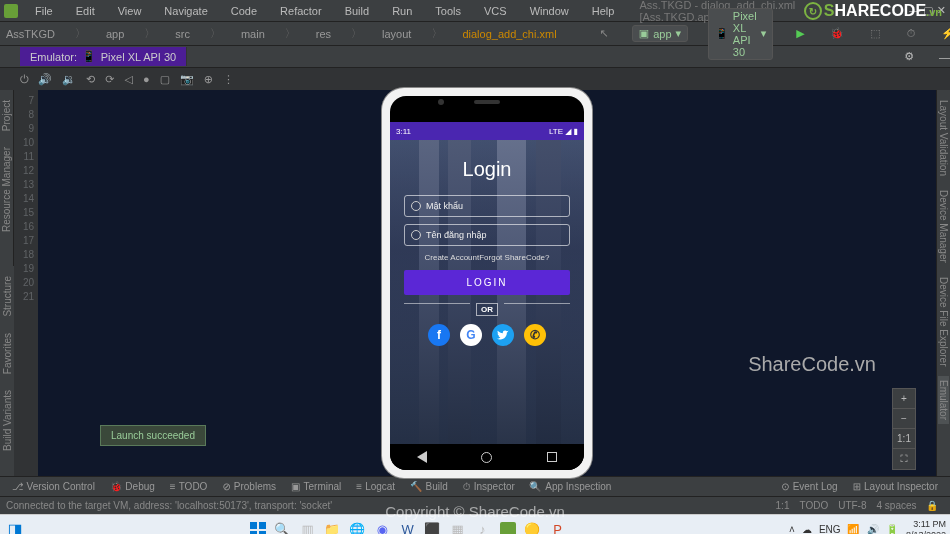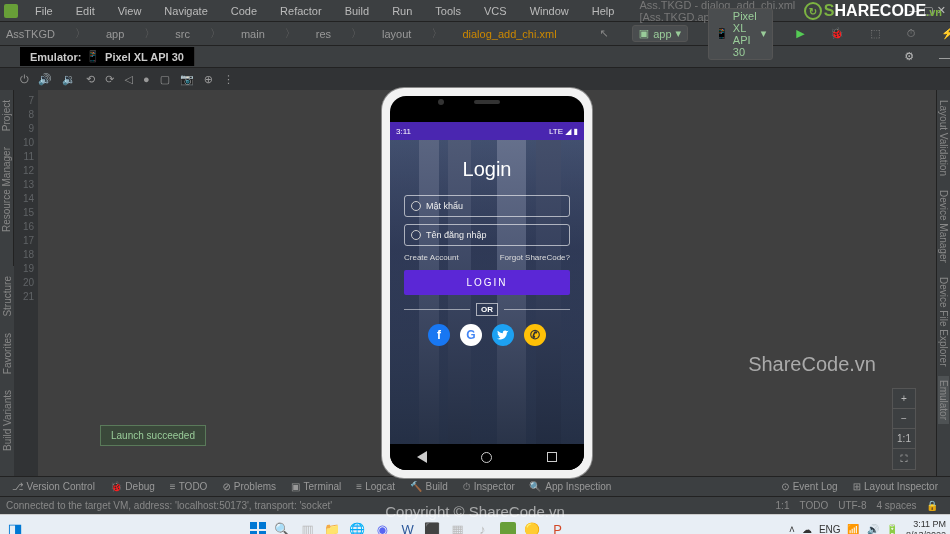--- a/index.html
+++ b/index.html
@@ -14,33 +14,33 @@
 .toolbar { height: 24px; background: #3c3f41; display: flex; align-items: center; padding: 0 6px; gap: 20px; border-bottom: 1px solid #222; }
 .toolbar .crumb { color: #999; }
 .toolbar .sep { color: #666; }
 .toolbar .spacer { flex: 1; }
 .toolbar .runsel { background: #4a4d4f; border: 1px solid #555; padding: 1px 6px; border-radius: 3px; color: #9c9; display: flex; align-items: center; gap: 4px; }
 .toolbar .icon { color: #888; padding: 0 3px; cursor: pointer; }
 .toolbar .runicon { color: #5c5; }
 
 
 .tabstrip { height: 22px; background: #3c3f41; display: flex; align-items: center; padding-left: 20px; border-bottom: 1px solid #222; }
-.tabstrip .tab { padding: 3px 10px; background: #000000; color: #ccc; display: flex; align-items: center; gap: 5px; border-right: 1px solid #333; font-weight: bold; }
+.tabstrip .tab { padding: 3px 10px; background: #4c1d95; color: #ccc; display: flex; align-items: center; gap: 5px; border-right: 1px solid #333; }
 .tabstrip .gear { margin-left: auto; margin-right: 25px; }
 
 
 .emurow { height: 22px; background: #313335; display: flex; align-items: center; padding: 0 20px; gap: 10px; color: #999; }
 .emurow .ctl { cursor: pointer; }
 
 
 .main { position: relative; height: 386px; background: #2b2b2b; display: flex; }
 .leftgutter { width: 14px; background: #3c3f41; border-right: 1px solid #222; display: flex; flex-direction: column; align-items: center; gap: 8px; padding-top: 6px; }
 .leftgutter .vtab { writing-mode: vertical-rl; transform: rotate(180deg); font-size: 10px; color: #888; cursor: pointer; padding: 4px 0; }
 .linenums { width: 24px; background: #313335; color: #606366; text-align: right; padding: 4px 4px 0 0; line-height: 14px; font-size: 10px; }
-.canvas { flex: 1; position: relative; background: #404040; }
+.canvas { flex: 1; position: relative; background: #0f172a; }
 
 .rightgutter { width: 14px; background: #3c3f41; border-left: 1px solid #222; display: flex; flex-direction: column; align-items: center; gap: 6px; padding-top: 6px; }
 .rightgutter .vtab { writing-mode: vertical-rl; font-size: 10px; color: #888; cursor: pointer; padding: 4px 0; }
 
 
 .zoomctl { position: absolute; right: 20px; bottom: 6px; width: 24px; display: flex; flex-direction: column; background: #3c3f41; border: 1px solid #555; }
 .zoomctl div { text-align: center; padding: 4px 0; border-bottom: 1px solid #555; cursor: pointer; font-size: 10px; }
 .zoomctl div:last-child { border-bottom: none; }
 
 
@@ -52,23 +52,23 @@
 .screen { position: absolute; top: 26px; left: 0; right: 0; bottom: 26px; background: linear-gradient(180deg, #3a4a6a 0%, #2a3550 40%, #4a5a7a 100%); }
 .statusbar { height: 18px; background: #4a26b0; display: flex; align-items: center; padding: 0 6px; color: #fff; font-size: 8px; justify-content: space-between; }
 .bgcity { position: absolute; inset: 18px 0 0 0; background:
   linear-gradient(0deg, rgba(30,40,60,.85), rgba(50,60,90,.5) 60%, rgba(90,100,130,.3)),
   linear-gradient(90deg, transparent 0, transparent 15%, #5a6580 15%, #5a6580 25%, transparent 25%, transparent 30%, #4a5570 30%, #4a5570 42%, transparent 42%, transparent 55%, #6a7590 55%, #6a7590 70%, transparent 70%, transparent 75%, #3a4560 75%, #3a4560 88%, transparent 88%);
 }
 .login-ui { position: absolute; inset: 18px 0 0 0; padding: 18px 14px 0; color: #fff; }
 .login-title { text-align: center; font-size: 20px; font-weight: 500; margin-bottom: 14px; }
 .login-input { border: 1px solid rgba(255,255,255,.6); border-radius: 3px; padding: 5px 6px; margin-bottom: 7px; display: flex; align-items: center; gap: 5px; font-size: 9px; color: #eee; }
 .login-input .ico { width: 10px; height: 10px; border: 1px solid #ccc; border-radius: 50%; display: inline-block; }
-.login-links { display: flex; justify-content: space-between; font-size: 8px; color: #ddd; margin: 2px 0 8px; }
+.login-links { display: flex; justify-content: center; font-size: 8px; color: #ddd; margin: 2px 0 8px; }
 .login-btn { background: #5b27d6; color: #fff; text-align: center; padding: 7px; font-size: 10px; letter-spacing: 2px; border-radius: 2px; cursor: pointer; }
-.or-row { display: flex; align-items: center; gap: 6px; margin: 8px 0; font-weight: bold; }
+.or-row { display: flex; gap: 6px; margin: 8px 0; font-weight: bold; }
 .or-row .line { flex: 1; height: 1px; background: rgba(255,255,255,.5); }
 .or-row .orbox { border: 1px solid rgba(255,255,255,.6); padding: 1px 4px; font-size: 8px; }
 .social { display: flex; justify-content: center; gap: 10px; }
 .social .circ { width: 22px; height: 22px; border-radius: 50%; display: flex; align-items: center; justify-content: center; font-size: 12px; font-weight: bold; cursor: pointer; }
 .fb { background: #1877f2; color: #fff; }
 .gg { background: #fff; color: #4285f4; }
 .tw { background: #1da1f2; color: #fff; }
 .ph { background: #ffc107; color: #333; }
 
 .navbar { position: absolute; bottom: 0; left: 0; right: 0; height: 26px; background: #000; display: flex; align-items: center; justify-content: space-around; }

